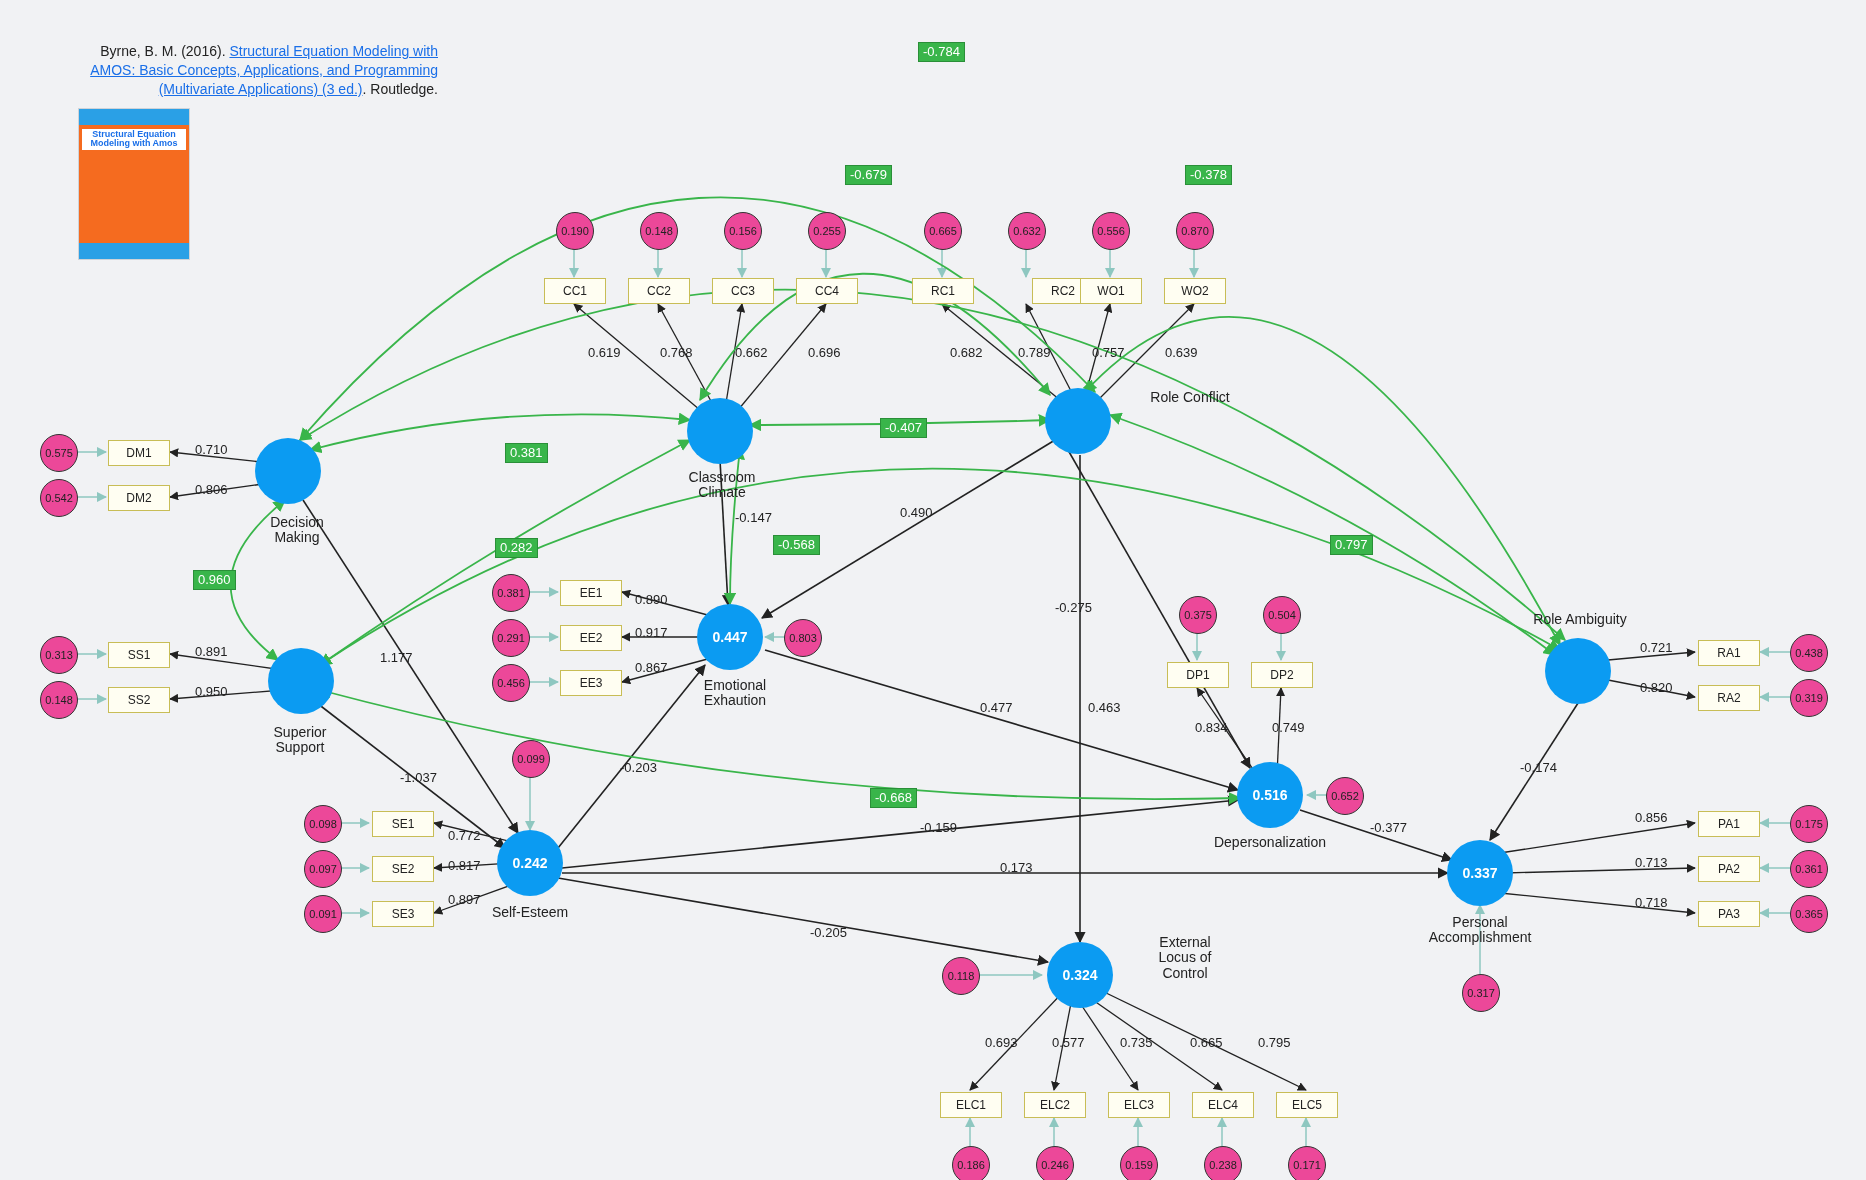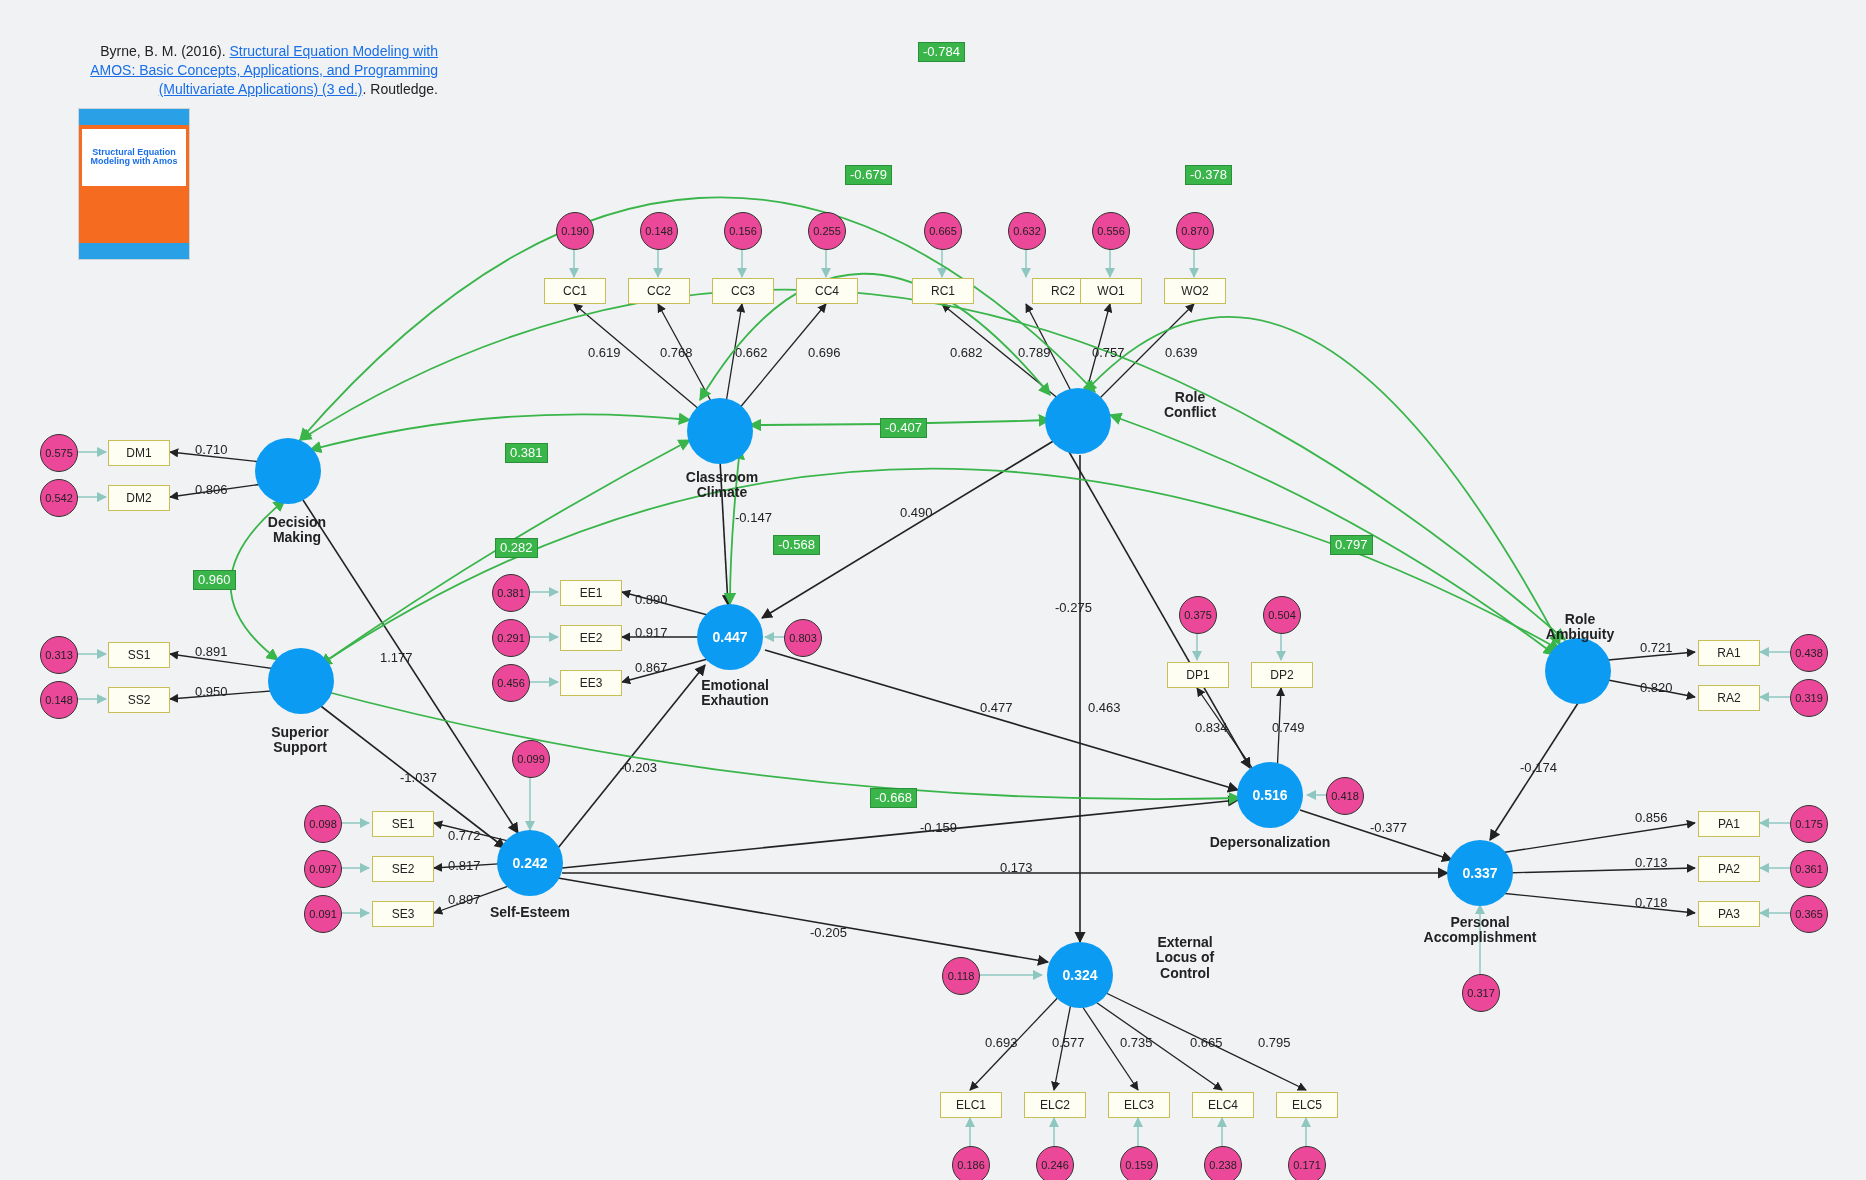--- a/index.html
+++ b/index.html
@@ -1,29 +1,29 @@
 <!DOCTYPE html>
 <html><head>
 <meta charset="utf-8">
 <style>
   html,body{margin:0;padding:0;background:#f1f2f4;font-family:"Segoe UI",Arial,sans-serif;font-size:13px;color:#222;}
   #stage{position:relative;width:1866px;height:1180px;}
   svg{position:absolute;top:0;left:0;pointer-events:none;}
   .latent{position:absolute;width:66px;height:66px;border-radius:50%;background:#0b9bf2;display:flex;align-items:center;justify-content:center;color:#fff;font-weight:600;font-size:14px;}
   .err{position:absolute;width:36px;height:36px;border-radius:50%;background:#ec4899;border:1px solid #333;display:flex;align-items:center;justify-content:center;font-size:11px;color:#222;}
   .ind{position:absolute;width:60px;height:24px;background:#fffef2;border:1px solid #c8bd56;display:flex;align-items:center;justify-content:center;font-size:12px;color:#222;}
-  .lbl{position:absolute;font-size:14px;color:#222;font-weight:700;text-align:center;line-height:1.1;}
+  .lbl{position:absolute;font-size:14px;color:#222;font-weight:400;text-align:center;line-height:1.1;}
   .plbl{position:absolute;font-size:13px;color:#222;background:transparent;}
   .gbox{position:absolute;font-size:13px;color:#fff;background:#39b54a;border:1px solid #2a8f38;padding:0 4px;line-height:18px;height:18px;}
   .citation{position:absolute;left:78px;top:42px;width:360px;font-size:14px;line-height:1.35;text-align:right;}
   .citation a{color:#1a6fe8;text-decoration:underline;}
   .book{position:absolute;left:78px;top:108px;width:110px;height:150px;background:#fff;border:1px solid #cfd3d8;display:flex;flex-direction:column;}
   .book .bar{height:16px;background:#2aa0e6;}
   .book .body{flex:1;background:#f56b1f;display:flex;flex-direction:column;align-items:center;justify-content:flex-start;padding:4px 3px;}
-  .book .title{font-size:9px;color:#1a6fe8;font-weight:700;text-align:center;line-height:1.05;background:#fff;padding:19px 2px;}
+  .book .title{font-size:9px;color:#1a6fe8;font-weight:700;text-align:center;line-height:1.05;background:#fff;padding:1px 2px;}
   .book .foot{height:16px;background:#2aa0e6;}
 </style>
 </head>
 <body>
 
 <div id="stage">
 
   <div class="citation">
     <span>Byrne, B. M. (2016). </span>
     <a href="#">Structural Equation Modeling with AMOS: Basic Concepts, Applications, and Programming (Multivariate Applications) (3 ed.)</a><span>. Routledge.</span>
@@ -260,21 +260,21 @@
 
   <div class="ind" style="left:1698px;top:811px">PA1</div>
   <div class="err" style="left:1790px;top:805px">0.175</div>
   <div class="ind" style="left:1698px;top:856px">PA2</div>
   <div class="err" style="left:1790px;top:850px">0.361</div>
   <div class="ind" style="left:1698px;top:901px">PA3</div>
   <div class="err" style="left:1790px;top:895px">0.365</div>
 
   <div class="err" style="left:784px;top:619px">0.803</div>
   <div class="err" style="left:512px;top:740px">0.099</div>
-  <div class="err" style="left:1326px;top:777px">0.418</div>
+  <div class="err" style="left:1326px;top:777px">0.652</div>
   <div class="err" style="left:942px;top:957px">0.118</div>
   <div class="err" style="left:1462px;top:974px">0.317</div>
 
   <div class="plbl" style="left:195px;top:442px">0.710</div>
   <div class="plbl" style="left:195px;top:482px">0.806</div>
   <div class="plbl" style="left:195px;top:644px">0.891</div>
   <div class="plbl" style="left:195px;top:684px">0.950</div>
   <div class="plbl" style="left:588px;top:345px">0.619</div>
   <div class="plbl" style="left:660px;top:345px">0.768</div>
   <div class="plbl" style="left:735px;top:345px">0.662</div>

